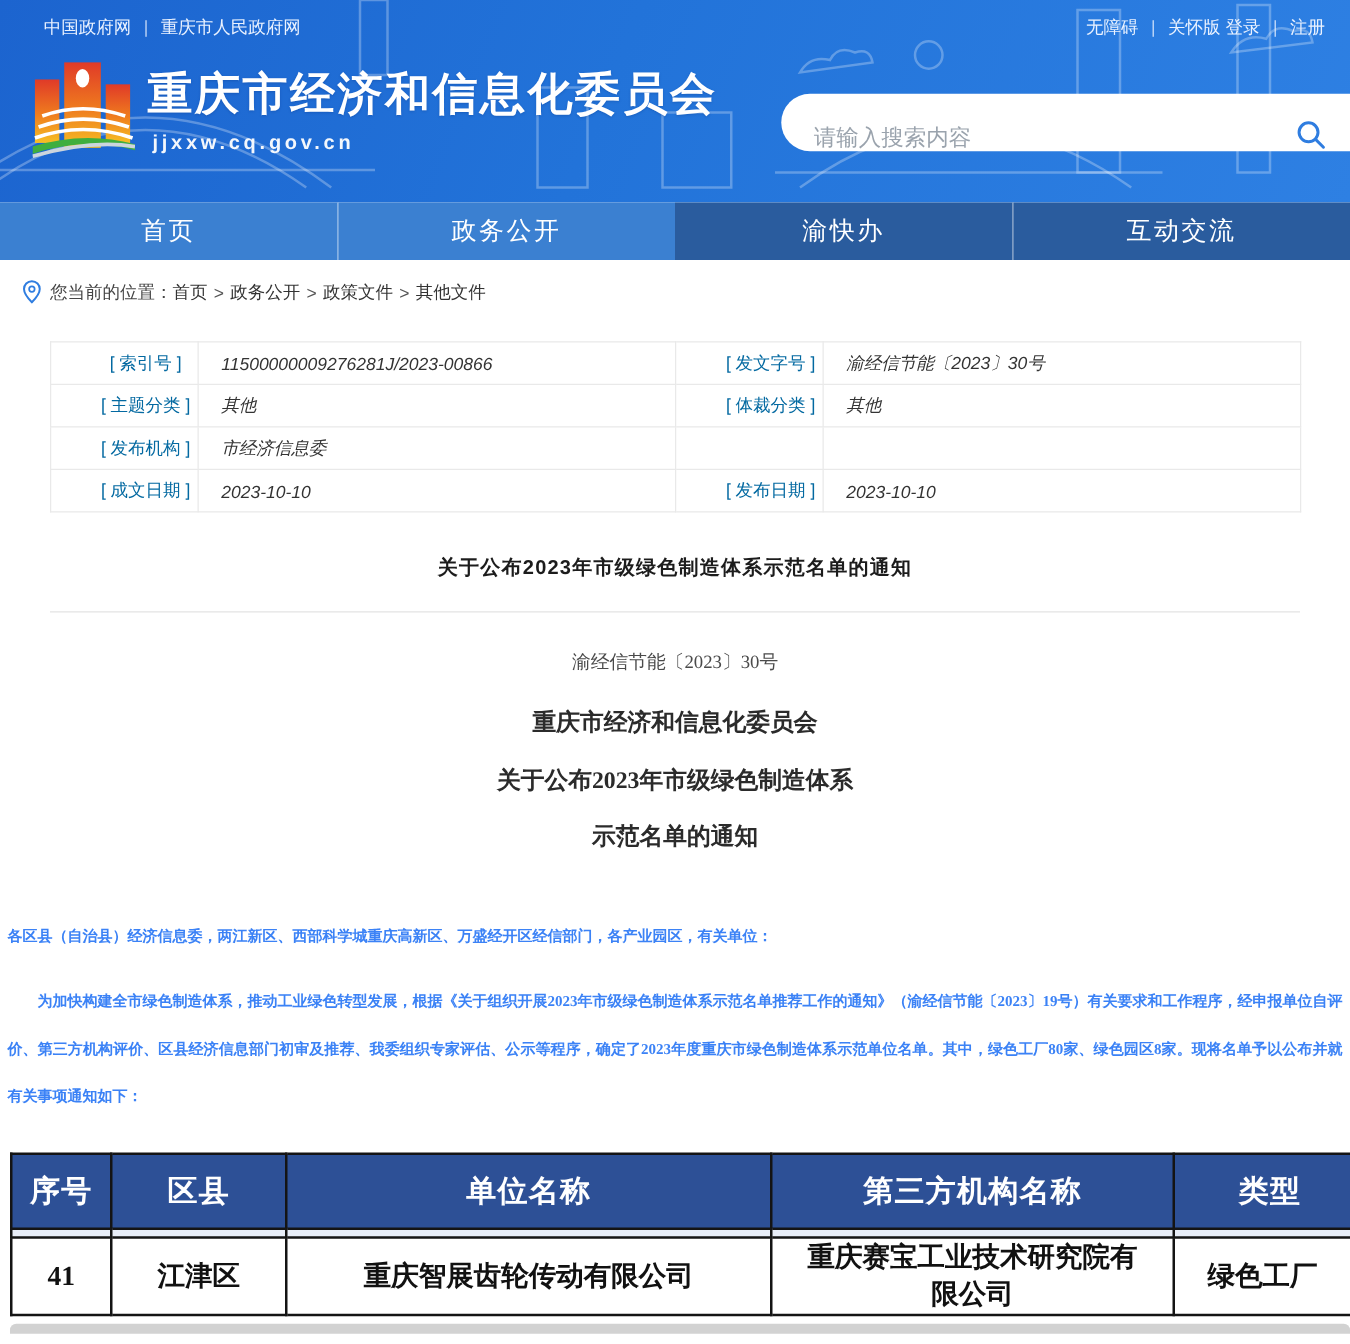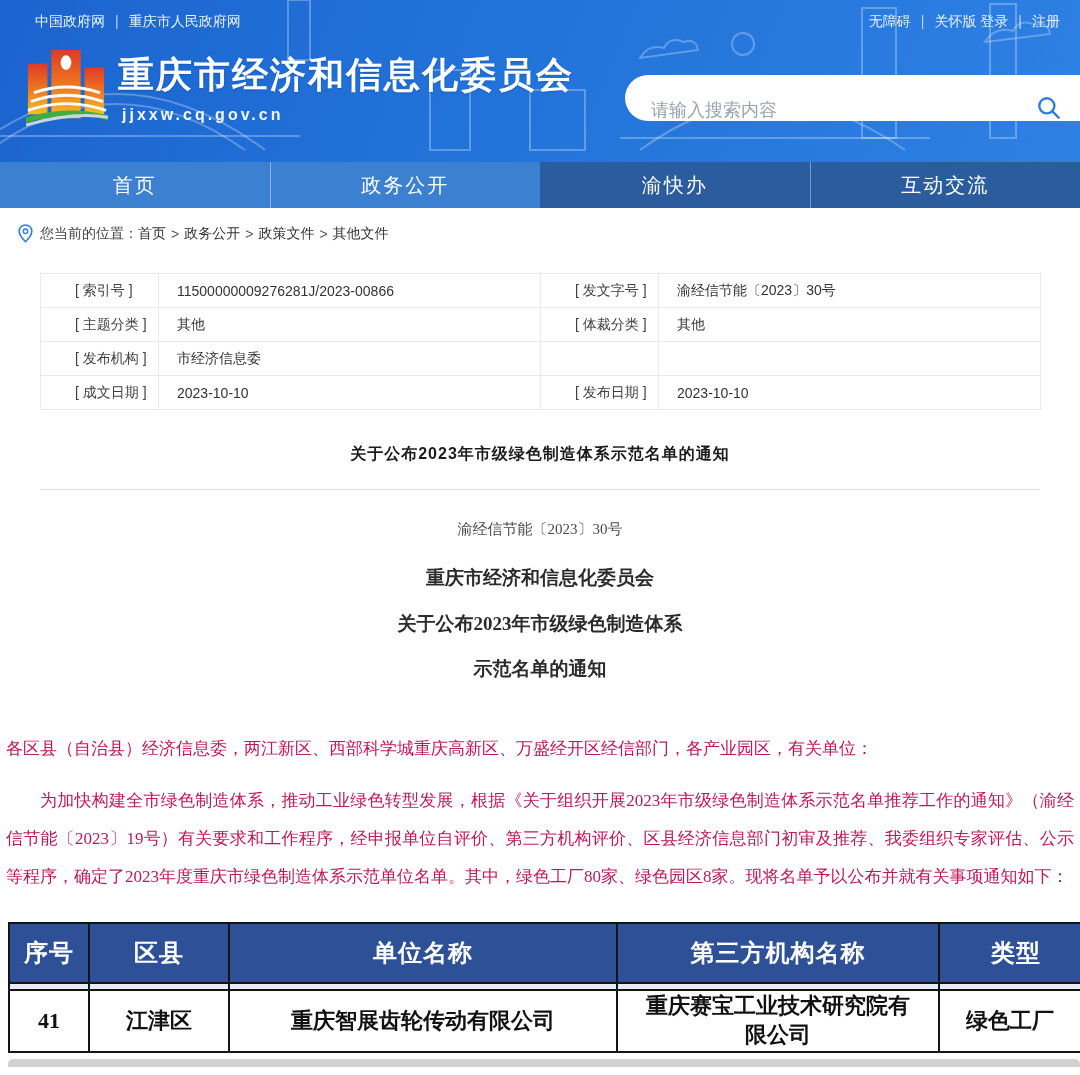--- a/index.html
+++ b/index.html
@@ -52,33 +52,33 @@
 
   
   .breadcrumb { display:flex; align-items:center; margin:16px 0 0 18px; font-size:14px; color:#444; }
   .breadcrumb .pin { width:15px; height:19px; margin-right:7px; }
   .crumb { color:#333; text-decoration:none; cursor:pointer; }
   .crumb-sep { margin:0 5px; color:#555; }
 
   
   .meta-table { margin:30px 40px 0; border-collapse:collapse; width:1000px; table-layout:fixed; }
   .meta-table td { border:1px solid #e9e9e9; height:34px; font-size:14px; vertical-align:middle; }
-  .meta-label { width:118px; text-align:left; color:#404040;padding-left:34px; }
-  .meta-value { width:382px; padding-left:18px; color:#333; }
+  .meta-label { width:118px; text-align:center; color:#0369a1;padding-left:34px; }
+  .meta-value { width:382px; padding-left:18px; color:#333;font-style:italic; }
 
   
   .doc-title { margin-top:34px; text-align:center; font-size:16px; font-weight:bold; color:#1c1c1c; letter-spacing:1px; }
   .title-divider { margin:24px 40px 0; border-top:1px solid #e3e3e3; height:0; }
 
   .doc-serif { font-family:"Liberation Serif","DejaVu Serif",serif; }
   .doc-number { margin-top:30px; text-align:center; font-size:15px; color:#4a4a4a; }
   .center-line { text-align:center; font-size:19px; font-weight:bold; color:#2b2b2b; }
   .cl1 { margin-top:26px; } .cl2 { margin-top:20px; } .cl3 { margin-top:19px;text-align:center; }
 
-  .body-p { font-size:17px; color:#be185d; text-align:justify; }
+  .body-p { font-size:12px; color:#3b82f6; text-align:justify;font-weight:bold; }
   .p1 { margin:52px 6px 0; line-height:30px; }
   .p2 { margin:18px 6px 0; line-height:38px; text-indent:2em; }
 
   
   .list-table { margin:26px 0 0 8px; width:1072px; border-collapse:collapse; table-layout:fixed;
                 font-family:"Liberation Serif","DejaVu Serif",serif; }
   .list-table td { border:2px solid #141414; text-align:center; vertical-align:middle; }
   .lt-head td { background:#2d5096; color:#fff; font-size:24px; font-weight:bold; height:60px; letter-spacing:1px; }
   .lt-spacer td { height:7px; background:#e7edf7; border-top:2px solid #141414; border-bottom:2px solid #141414; }
   .lt-row td { background:#fff; color:#111; font-size:22px; font-weight:bold; height:62px; line-height:1.3; }

